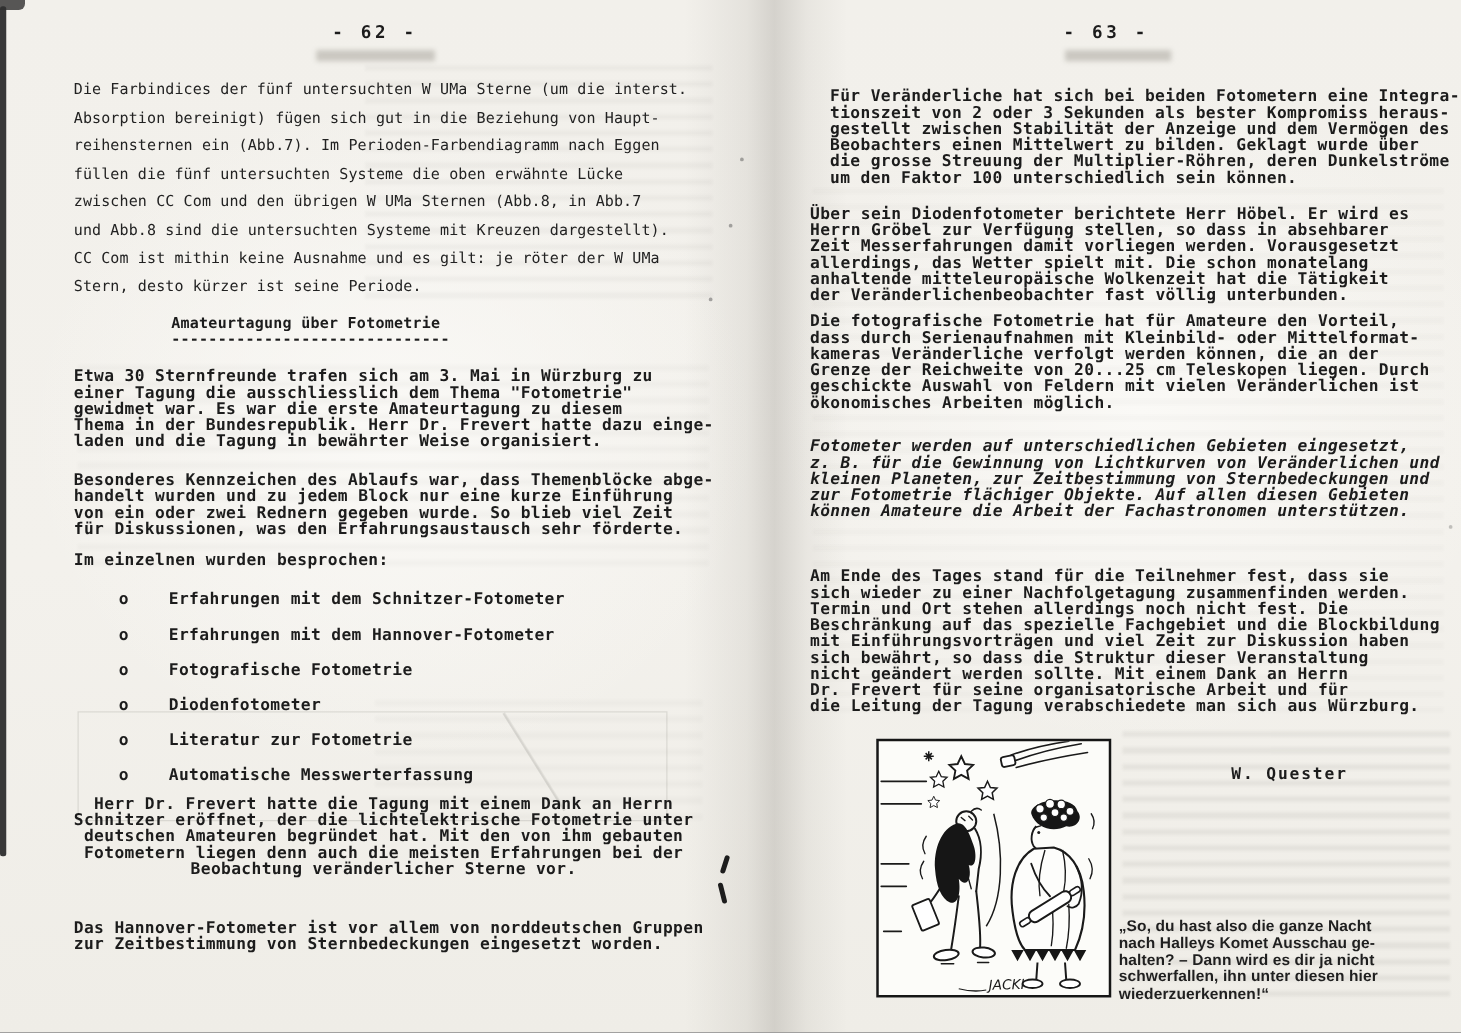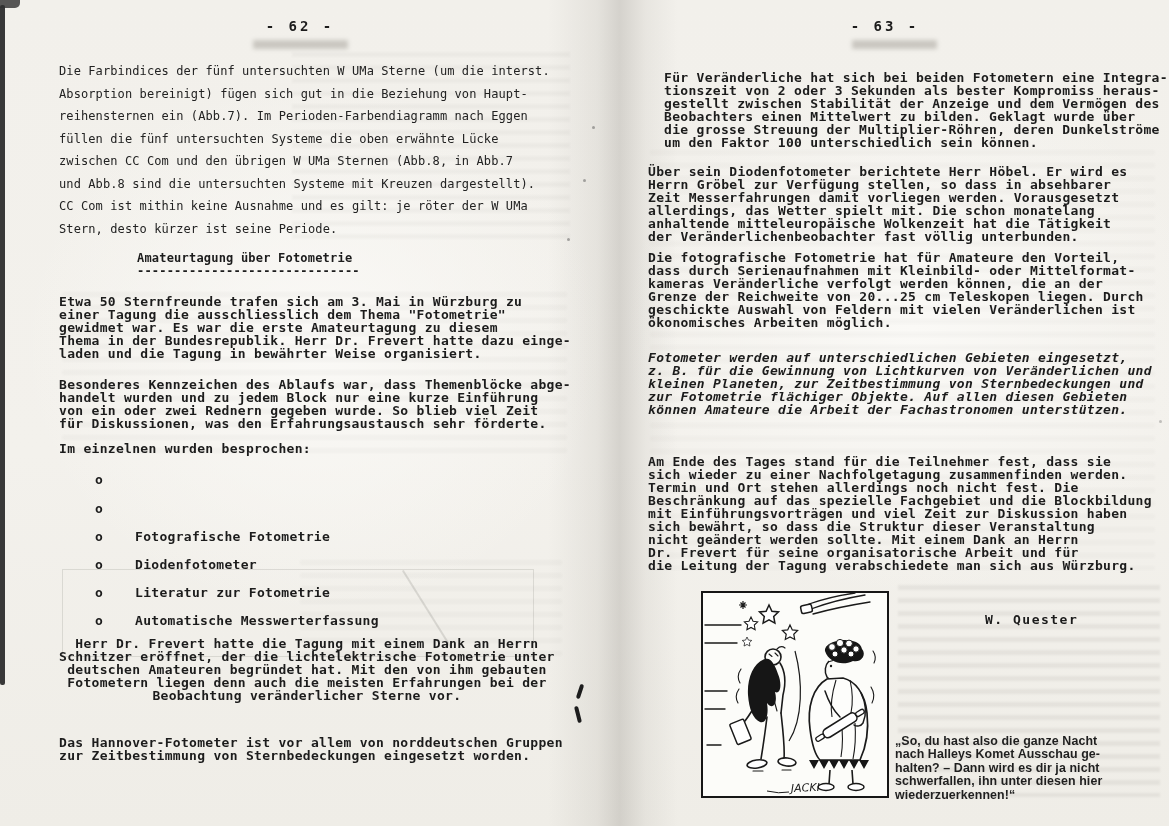--- a/index.html
+++ b/index.html
@@ -78,39 +78,41 @@
 reihensternen ein (Abb.7). Im Perioden-Farbendiagramm nach Eggen
 füllen die fünf untersuchten Systeme die oben erwähnte Lücke
 zwischen CC Com und den übrigen W UMa Sternen (Abb.8, in Abb.7
 und Abb.8 sind die untersuchten Systeme mit Kreuzen dargestellt).
 CC Com ist mithin keine Ausnahme und es gilt: je röter der W UMa
 Stern, desto kürzer ist seine Periode.</div>
 
     <div class="abs heading" style="left:137px;top:251px;">Amateurtagung über Fotometrie</div>
     <div class="abs underl" style="left:137px;top:266px;">------------------------------</div>
 
-    <div class="abs t" style="left:59px;top:295px;">Etwa 50 Sternfreunde trafen sich am 3. Mai in Würzburg zu
+    <div class="abs t" style="left:59px;top:295px;">Etwa 30 Sternfreunde trafen sich am 3. Mai in Würzburg zu
 einer Tagung die ausschliesslich dem Thema "Fotometrie"
 gewidmet war. Es war die erste Amateurtagung zu diesem
 Thema in der Bundesrepublik. Herr Dr. Frevert hatte dazu einge-
 laden und die Tagung in bewährter Weise organisiert.</div>
 
     <div class="abs t" style="left:59px;top:378px;">Besonderes Kennzeichen des Ablaufs war, dass Themenblöcke abge-
 handelt wurden und zu jedem Block nur eine kurze Einführung
 von ein oder zwei Rednern gegeben wurde. So blieb viel Zeit
 für Diskussionen, was den Erfahrungsaustausch sehr förderte.</div>
 
     <div class="abs t" style="left:59px;top:442px;">Im einzelnen wurden besprochen:</div>
 
     <div>
       <div class="list-row" style="top:473px;">
         <span class="bullet">o</span>
+        <span class="li-label">Erfahrungen mit dem Schnitzer-Fotometer</span>
       </div>
       <div class="list-row" style="top:502px;">
         <span class="bullet">o</span>
+        <span class="li-label">Erfahrungen mit dem Hannover-Fotometer</span>
       </div>
       <div class="list-row" style="top:530px;">
         <span class="bullet">o</span>
         <span class="li-label">Fotografische Fotometrie</span>
       </div>
       <div class="list-row" style="top:558px;">
         <span class="bullet">o</span>
         <span class="li-label">Diodenfotometer</span>
       </div>
       <div class="list-row" style="top:586px;">

